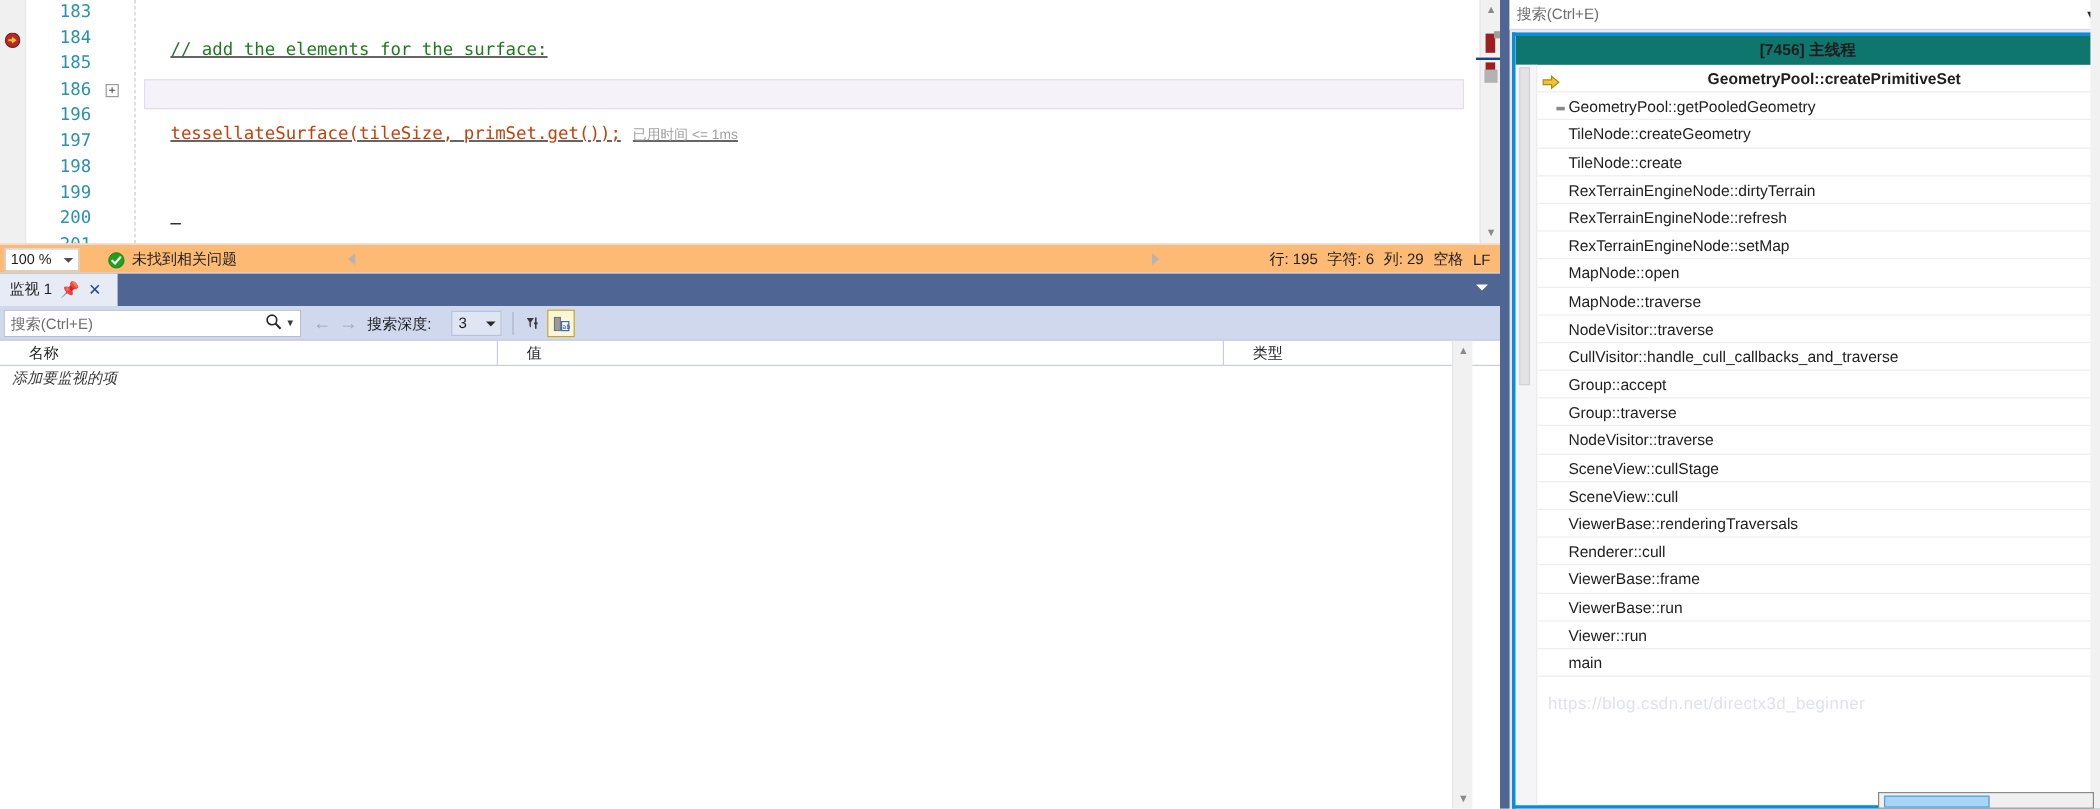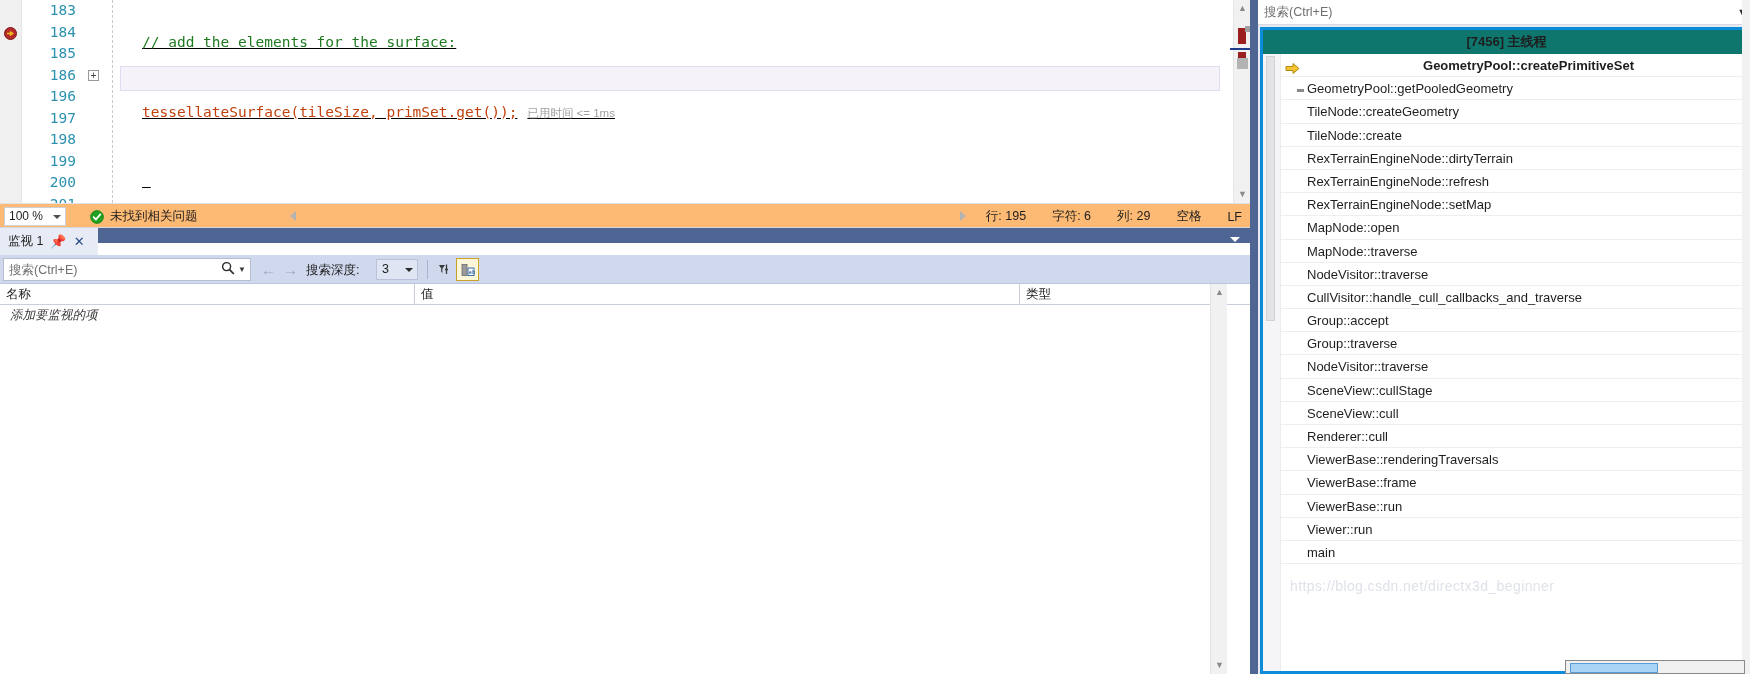--- a/index.html
+++ b/index.html
@@ -163,33 +163,33 @@
   }
   .status-navr {
     position: absolute; left: 960px; top: 7px;
     width: 0; height: 0;
     border-top: 5px solid transparent;
     border-bottom: 5px solid transparent;
     border-left: 6px solid #b4b4b4;
   }
   .status-right {
     position: absolute; right: 8px; top: 0;
-    height: 25px; display: flex; align-items: center; gap: 26px;
+    height: 25px; display: flex; align-items: center; gap: 8px;
     font-size: 12.5px; color: #1e1e1e;
   }
 
   
   #watch-pane {
     position: absolute; left: 0; top: 228px;
     width: 1250px; height: 446px;
     background: #ffffff;
   }
   .watch-titlebar {
     position: absolute; left: 0; top: 0;
-    width: 1250px; height: 15px;
+    width: 1250px; height: 27px;
     background: #4f6594;
   }
   .watch-tab {
     position: absolute; left: 0; top: 0;
     width: 98px; height: 27px;
     background: #e6ebf5;
     display: flex; align-items: center;
     padding: 0 6px 0 8px;
     gap: 7px;
   }
@@ -277,21 +277,21 @@
 
   .watch-grid-header {
     position: absolute; left: 0; top: 56px;
     width: 1250px; height: 21px;
     background: #ffffff;
     border-bottom: 1px solid #c9cede;
   }
   .wh-cell {
     position: absolute; top: 0; height: 29px;
     font-size: 12.5px; color: #1e1e1e;
-    line-height: 21px; padding-left: 6px;
+    line-height: 21px; padding-left: 24px;
     border-right: 1px solid #c9cede;
   }
   .wh-name  { left: 0;    width: 415px; }
   .wh-value { left: 415px;width: 605px; }
   .wh-type  { left: 1020px;width: 207px; border-right: none; }
 
   .watch-addrow {
     position: absolute; left: 0; top: 77px;
     width: 1227px; height: 21px;
     font-size: 12.5px; color: #3a3a3a;
@@ -673,24 +673,24 @@
         <div class="cs-item">
           <span>NodeVisitor::traverse</span>
         </div>
         <div class="cs-item">
           <span>SceneView::cullStage</span>
         </div>
         <div class="cs-item">
           <span>SceneView::cull</span>
         </div>
         <div class="cs-item">
+          <span>ViewerBase::renderingTraversals</span>
+        </div>
+        <div class="cs-item">
           <span>Renderer::cull</span>
-        </div>
-        <div class="cs-item">
-          <span>ViewerBase::renderingTraversals</span>
         </div>
         <div class="cs-item">
           <span>ViewerBase::frame</span>
         </div>
         <div class="cs-item">
           <span>ViewerBase::run</span>
         </div>
         <div class="cs-item">
           <span>Viewer::run</span>
         </div>

